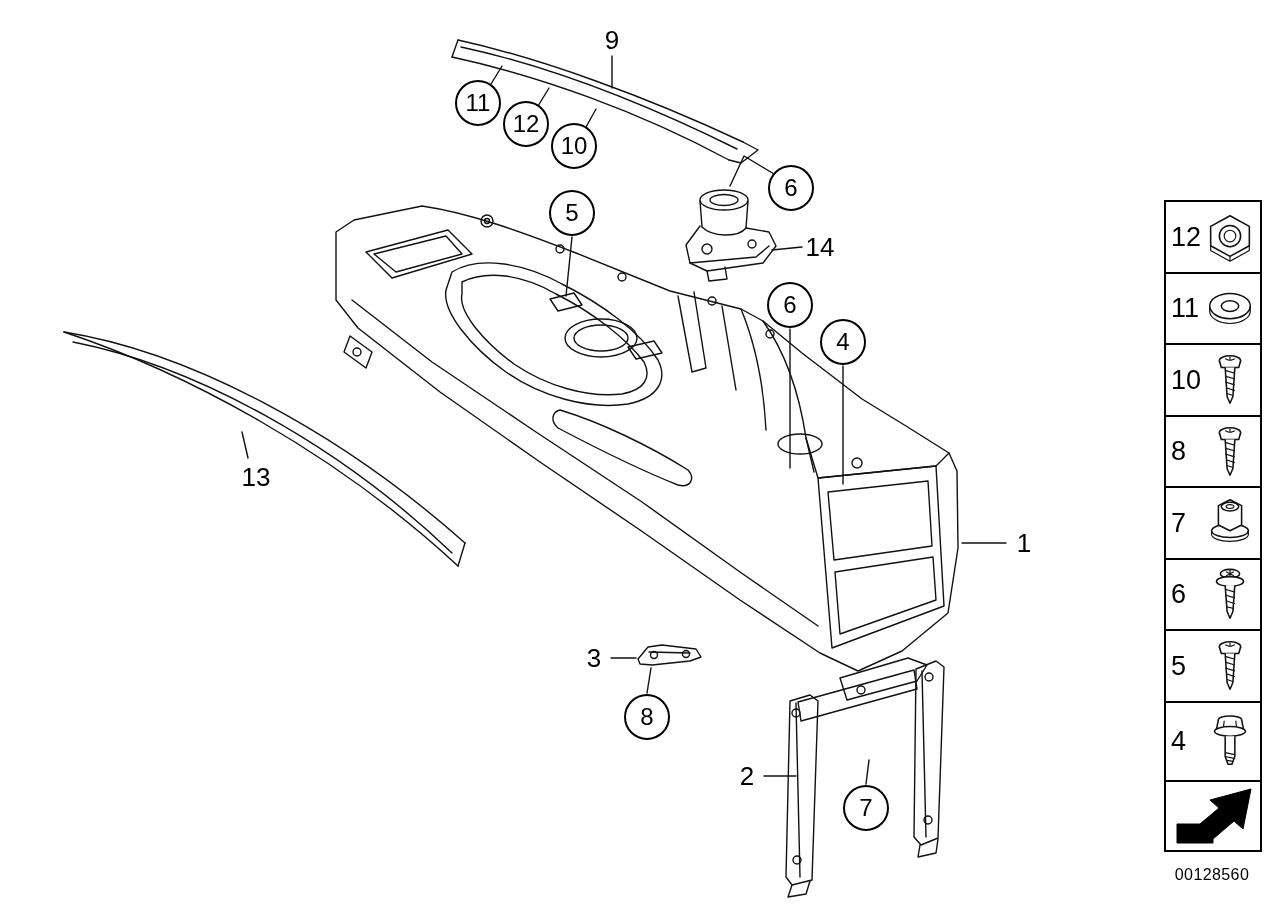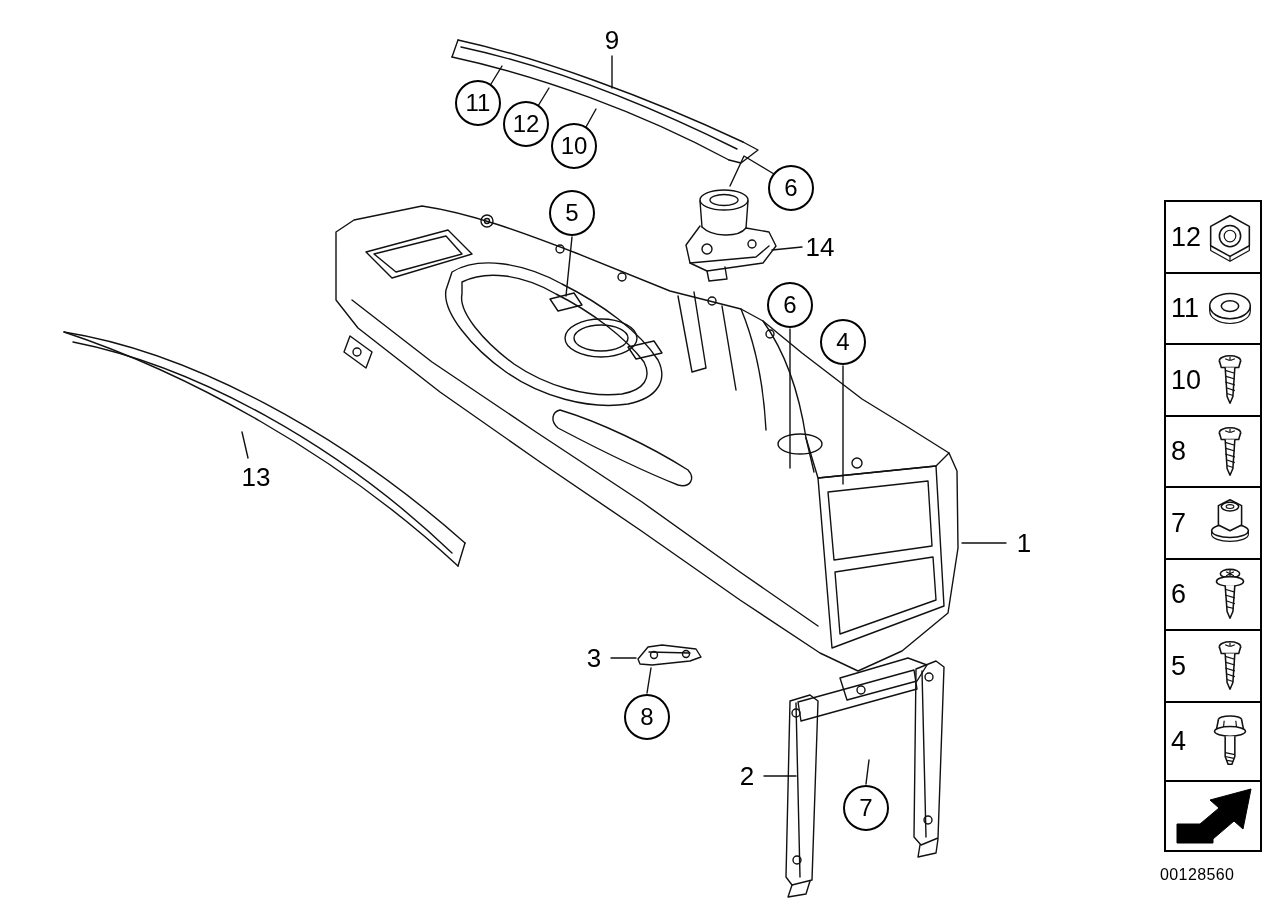--- a/index.html
+++ b/index.html
@@ -15,21 +15,21 @@
   .legend-box { border:2.5px solid #000; background:#fff; height:74px; margin-top:-2.5px;
                 display:flex; align-items:center; position:relative; }
   .legend-box:first-child { margin-top:0; }
   .legend-num { font-size:27px; padding-left:5px; line-height:1; }
   .legend-icon { position:absolute; right:1px; top:50%; transform:translateY(-50%); }
   .legend-icon path, .legend-icon ellipse, .legend-icon circle { stroke:#111; stroke-width:1.6; fill:#fff; stroke-linejoin:round; }
   .legend-icon .thin { stroke-width:1.2; fill:none; }
   .box-4 { height:82px; }
   .arrow-box { height:72px; justify-content:center; }
   .arrow-box svg { display:block; margin:0 auto; }
-  .part-number { position:absolute; left:1160px; top:866px; width:104px; text-align:left; font-size:16px; letter-spacing:.4px; }
+  .part-number { position:absolute; left:1160px; top:866px; width:104px; text-align:center; font-size:16px; letter-spacing:.4px; }
 </style>
 </head>
 <body>
 
 <div class="stage">
 
   <svg class="art" width="1288" height="910" viewBox="0 0 1288 910">
 
     <g>
       <path d="M458,40 C540,58 645,96 743,142"></path>

